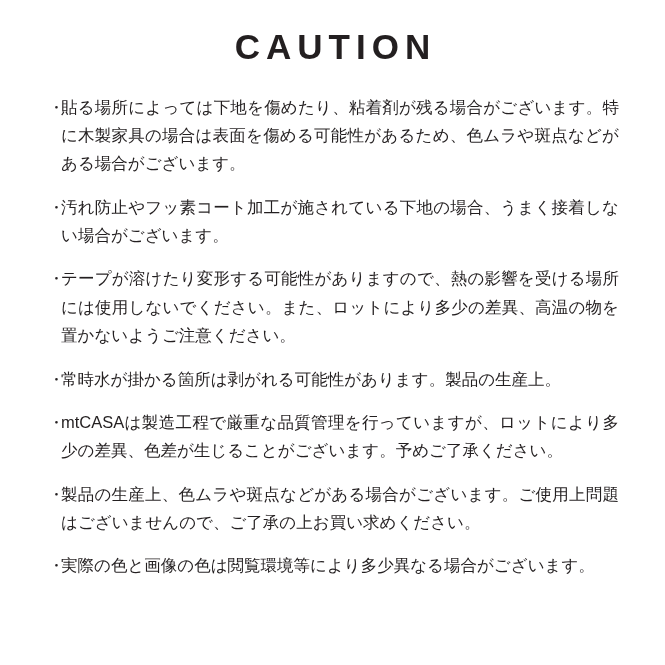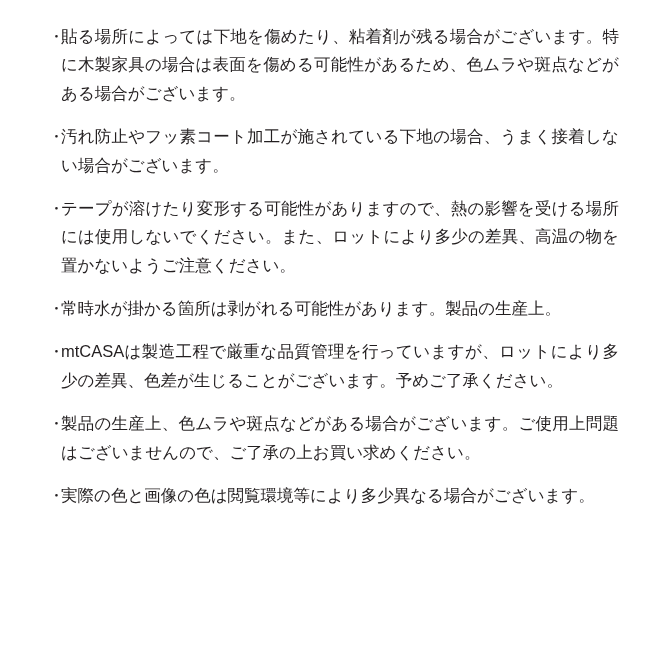--- a/index.html
+++ b/index.html
@@ -56,20 +56,21 @@
     flex: 1 1 auto;
     text-align: justify;
     text-justify: inter-character;
   }
 </style>
 </head>
 <body>
 
 <div class="page">
 
+  <div class="title">CAUTION</div>
 
   <div class="notes">
 
     <div class="note">
       <span class="bullet">・</span>
       <span class="note-text">貼る場所によっては下地を傷めたり、粘着剤が残る場合がございます。特に木製家具の場合は表面を傷める可能性があるため、色ムラや斑点などがある場合がございます。</span>
     </div>
 
     <div class="note">
       <span class="bullet">・</span>

